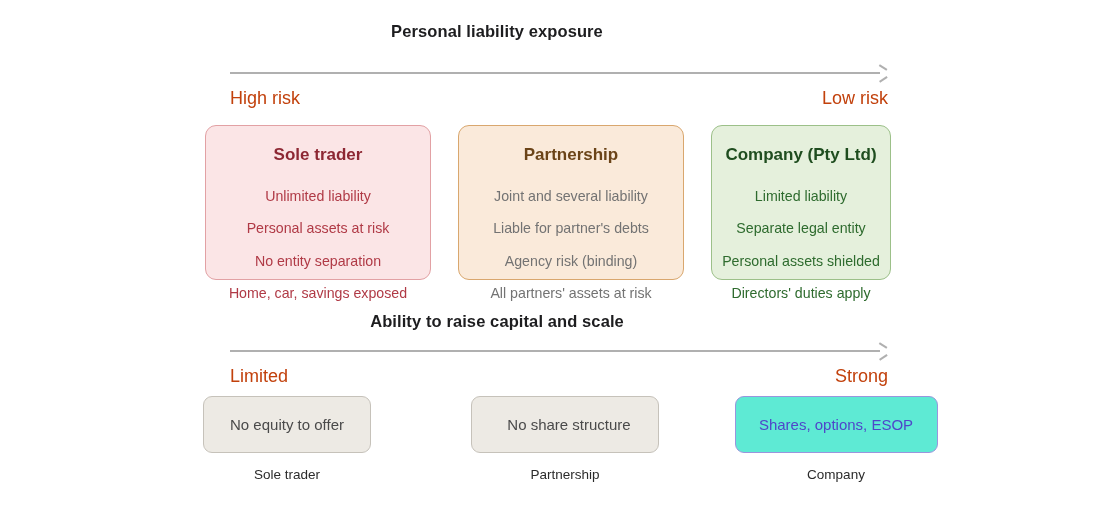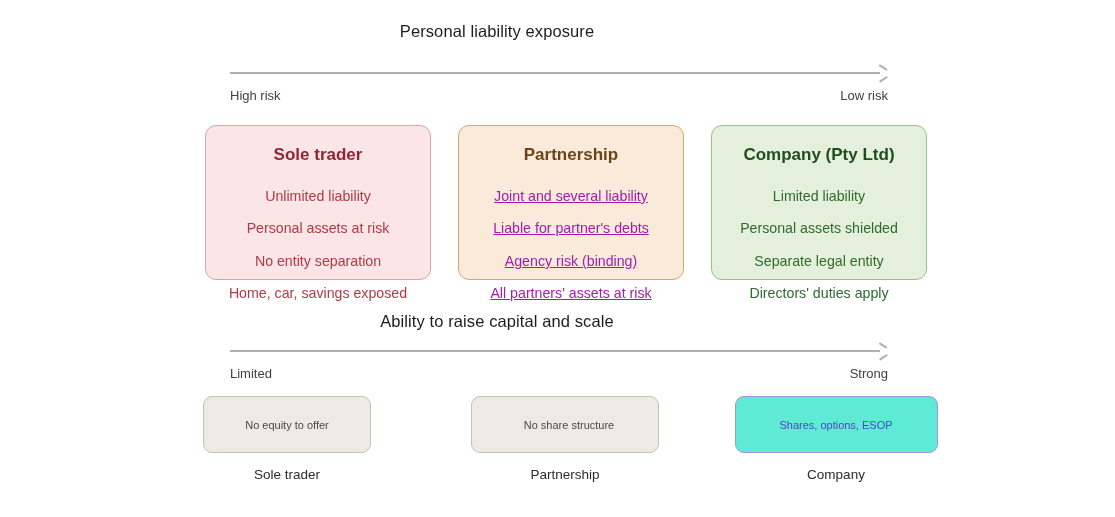--- a/index.html
+++ b/index.html
@@ -15,21 +15,21 @@
     position: relative;
     overflow: hidden;
   }
 
   .section-title {
     position: absolute;
     left: 0;
     width: 994px;
     text-align: center;
     font-size: 16.5px;
-    font-weight: 400;
+    font-weight: 700;
     color: #1d1d1f;
     letter-spacing: 0.1px;
   }
   #title-liability { top: 22px; }
   #title-capital   { top: 312px; }
 
   
   .axis {
     position: absolute;
     left: 230px;
@@ -61,22 +61,22 @@
     background: #b0b0b0;
   }
   .axis .head::before { top: 1.2px;  transform: rotate(33deg);  transform-origin: right center; }
   .axis .head::after  { top: 7.6px;  transform: rotate(-33deg); transform-origin: right center; }
 
   #axis-risk    { top: 68px; }
   #axis-capital { top: 346px; }
 
   .axis-label {
     position: absolute;
-    font-size: 13px;
-    color: #404040;
+    font-size: 18px;
+    color: #c2410c;
   }
   .axis-label.left  { left: 230px; }
   .axis-label.right { right: 227px; }
   #label-high-risk { top: 88px; }
   #label-low-risk  { top: 88px; }
   #label-limited   { top: 366px; }
   #label-strong    { top: 366px; }
 
   
   .card {
@@ -112,27 +112,27 @@
   }
   #card-sole-trader .card-title { color: #8d2733; }
   #card-sole-trader .card-line  { color: #b03a46; }
 
   #card-partnership {
     left: 458px;
     background: #faeada;
     border-color: #d9a76e;
   }
   #card-partnership .card-title { color: #6b4418; }
-  #card-partnership .card-line  { color: #a21caf; text-decoration: underline; }
+  #card-partnership .card-line  { color: #737373; }
 
   #card-company {
     left: 711px;
     background: #e5f0dc;
     border-color: #9cc089;
-    width: 216px;
+    width: 180px;
   }
   #card-company .card-title { color: #1f4d1f; }
   #card-company .card-line  { color: #2e6b2e; }
 
   
   .pill-group {
     position: absolute;
     top: 396px;
     width: 280px;
     display: flex;
@@ -141,21 +141,21 @@
   }
   .pill {
     width: 168px;
     height: 57px;
     border-radius: 9px;
     border: 1.4px solid;
     box-sizing: border-box;
     display: flex;
     align-items: center;
     justify-content: center;
-    font-size: 11px;
+    font-size: 15px;
     white-space: nowrap;
   }
   .pill-caption {
     margin-top: 14px;
     font-size: 13.5px;
     color: #2b2b2b;
   }
 
   #group-sole-trader  { left: 147px; }
   #group-partnership  { left: 425px; }
@@ -199,22 +199,22 @@
   <div class="card-title">Partnership</div>
   <div class="card-line">Joint and several liability</div>
   <div class="card-line">Liable for partner's debts</div>
   <div class="card-line">Agency risk (binding)</div>
   <div class="card-line">All partners' assets at risk</div>
 </div>
 
 <div class="card" id="card-company">
   <div class="card-title">Company (Pty Ltd)</div>
   <div class="card-line">Limited liability</div>
+  <div class="card-line">Separate legal entity</div>
   <div class="card-line">Personal assets shielded</div>
-  <div class="card-line">Separate legal entity</div>
   <div class="card-line">Directors' duties apply</div>
 </div>
 
 <div class="section-title" id="title-capital">Ability to raise capital and scale</div>
 
 <div class="axis" id="axis-capital">
   <div class="line"></div>
   <div class="head"></div>
 </div>
 

